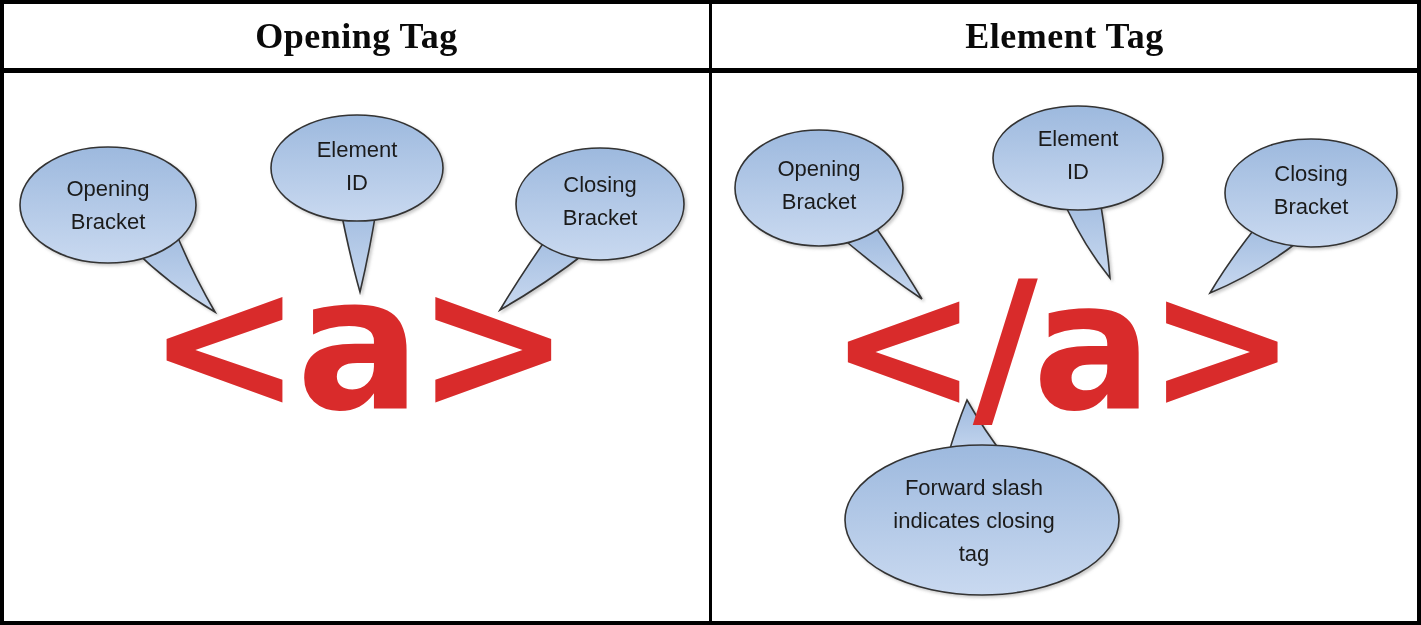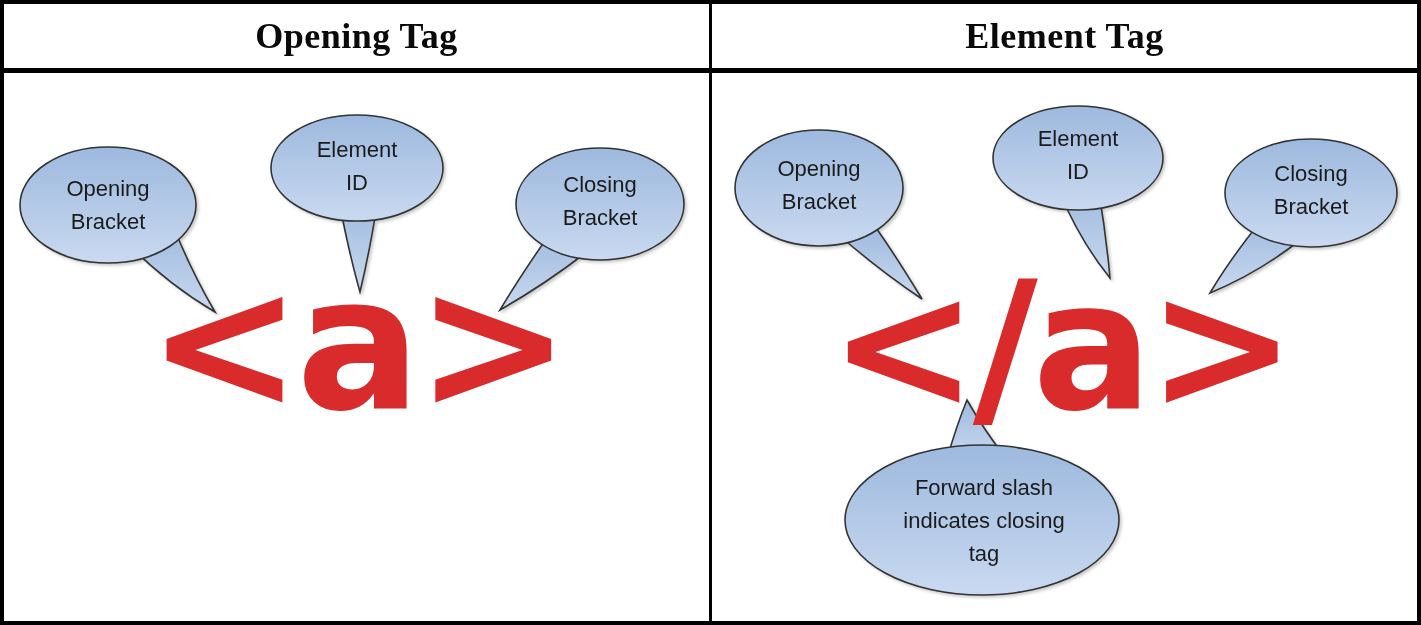--- a/index.html
+++ b/index.html
@@ -116,19 +116,19 @@
         </g>
 
         <text class="tag-text" x="348" y="335" font-size="178" text-anchor="middle" fill="#d92b2b">&lt;/a&gt;</text>
       </svg>
       <div class="bubble-label" style="left:107px; top:112px;">Opening
 Bracket</div>
       <div class="bubble-label" style="left:366px; top:82px;">Element
 ID</div>
       <div class="bubble-label" style="left:599px; top:117px;">Closing
 Bracket</div>
-      <div class="bubble-label" style="left:272px; top:447px;">Forward slash
+      <div class="bubble-label" style="left:262px; top:447px;">Forward slash
 indicates closing
 tag</div>
     </div>
 
   </div>
 </div>
 
 </body></html>

